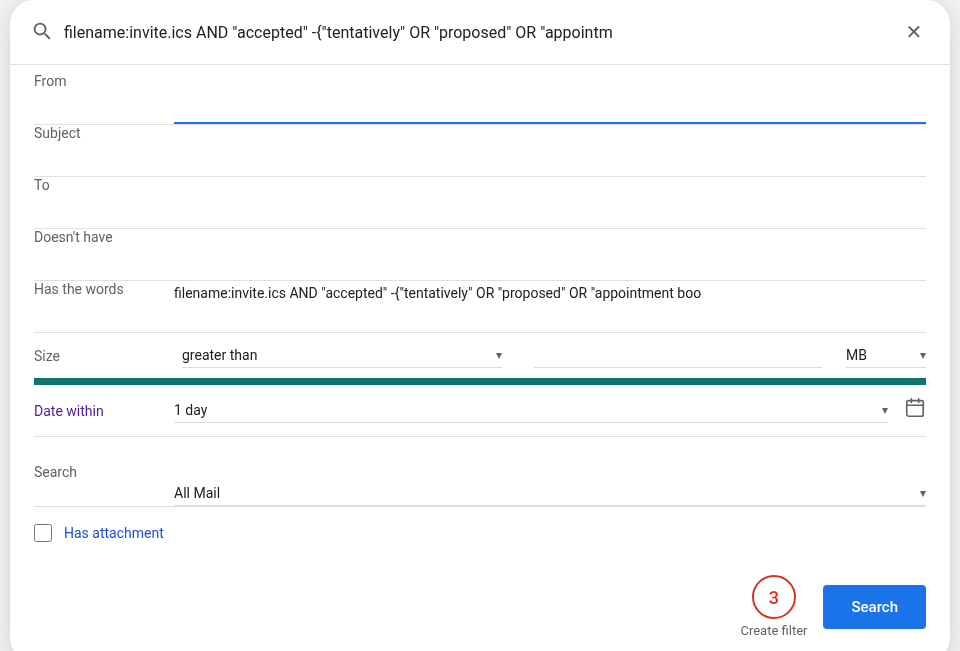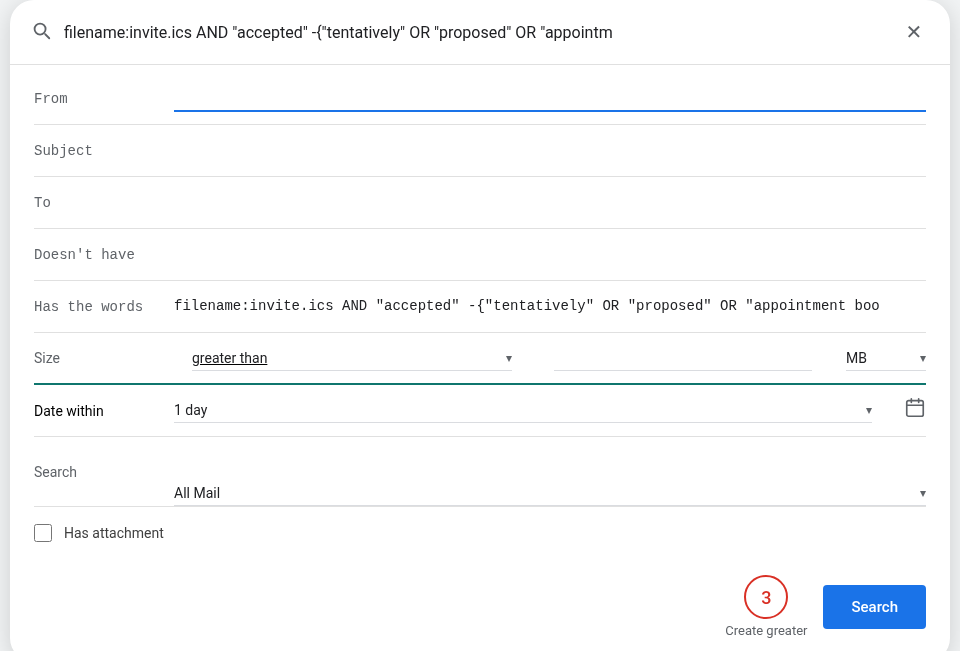--- a/index.html
+++ b/index.html
@@ -54,24 +54,22 @@
       width: 32px;
       height: 32px;
     }
 
     
     .form-area {
       padding: 8px 24px 0 24px;
     }
     .form-row {
       display: flex;
-      align-items: center;
       min-height: 52px;
       border-bottom: 1px solid #e0e0e0;
-      font-family: Liberation Mono, monospace;
     }
     .form-row:last-of-type {
       border-bottom: none;
     }
     .row-label {
       width: 140px;
       color: #5f6368;
       font-size: 14px;
       flex-shrink: 0;
     }
@@ -106,22 +104,22 @@
       text-overflow: ellipsis;
       padding: 4px 0;
       border-bottom: 1px solid transparent;
     }
 
     
     .size-row {
       display: flex;
       align-items: center;
       min-height: 52px;
-      border-bottom: 2px solid #0f766e;
-      gap: 18px;
+      border-bottom: 7px solid #0f766e;
+      gap: 8px;
     }
     .size-label {
       width: 140px;
       color: #5f6368;
       font-size: 14px;
       flex-shrink: 0;
     }
     .select-wrap {
       display: flex;
       align-items: center;
@@ -144,21 +142,20 @@
     .dropdown-arrow {
       color: #5f6368;
       font-size: 12px;
       pointer-events: none;
       position: absolute;
       right: 0;
     }
     .size-select-wrap {
       width: 320px;
       margin-right: 24px;
-      text-decoration: underline;
     }
     .size-number-input {
       flex: 1;
       border: none;
       border-bottom: 1px solid #dadce0;
       outline: none;
       font-size: 14px;
       color: #202124;
       background: transparent;
       font-family: inherit;
@@ -171,21 +168,21 @@
 
     
     .date-row {
       display: flex;
       align-items: center;
       min-height: 52px;
       border-bottom: 1px solid #e0e0e0;
     }
     .date-label {
       width: 140px;
-      color: #000000;
+      color: #4c1d95;
       font-size: 14px;
       flex-shrink: 0;
     }
     .date-select-wrap {
       flex: 1;
       margin-right: 16px;
     }
     .calendar-icon {
       color: #5f6368;
       font-size: 20px;
@@ -221,21 +218,21 @@
       width: 18px;
       height: 18px;
       border: 2px solid #5f6368;
       border-radius: 2px;
       cursor: pointer;
       margin-right: 12px;
       flex-shrink: 0;
     }
     .checkbox-label {
       font-size: 14px;
-      color: #404040;
+      color: #1d4ed8;
     }
 
     
     .bottom-area {
       display: flex;
       align-items: center;
       justify-content: flex-end;
       padding: 16px 24px 0 24px;
       gap: 16px;
     }
@@ -336,21 +333,21 @@
           <option>MB</option>
           <option>KB</option>
           <option>Bytes</option>
         </select>
         <span class="dropdown-arrow">▾</span>
       </div>
     </div>
 
     <div class="date-row">
       <span class="date-label">Date within</span>
-      <div class="select-wrap date-select-wrap" style="flex:1; margin-right:32px;">
+      <div class="select-wrap date-select-wrap" style="flex:1; margin-right:16px;">
         <select style="width:100%;">
           <option>1 day</option>
           <option>3 days</option>
           <option>1 week</option>
           <option>2 weeks</option>
           <option>1 month</option>
           <option>2 months</option>
           <option>6 months</option>
           <option>1 year</option>
         </select>
@@ -383,17 +380,17 @@
     <div class="checkbox-row">
       <input type="checkbox" class="checkbox-input" style="">
       <span class="checkbox-label">Has attachment</span>
     </div>
 
   </div>
 
   <div class="bottom-area">
     <button class="create-filter-btn">
       <div class="create-filter-circle">3</div>
-      <span class="create-filter-text">Create greater</span>
+      <span class="create-filter-text">Create filter</span>
     </button>
     <button class="search-btn">Search</button>
   </div>
 </div>
 
 </body></html>

